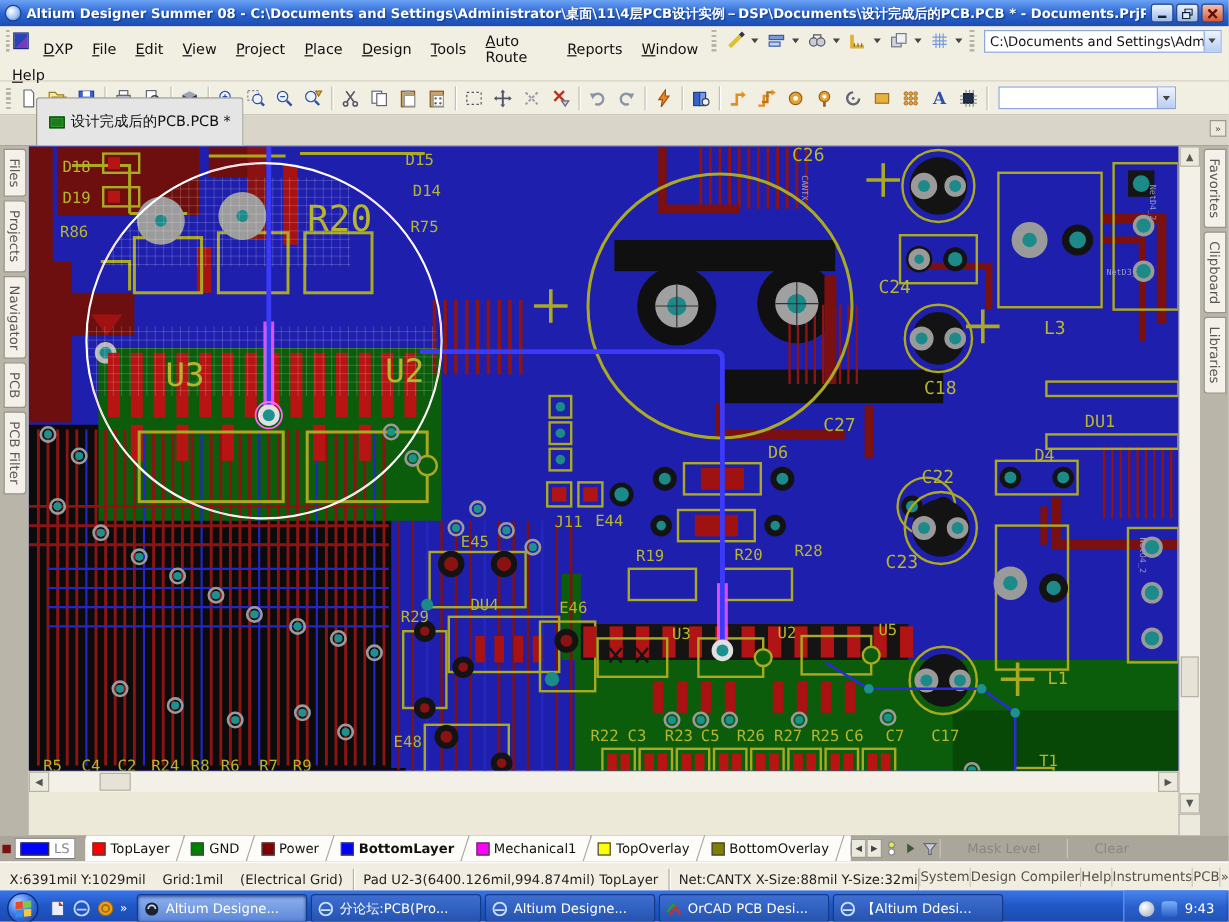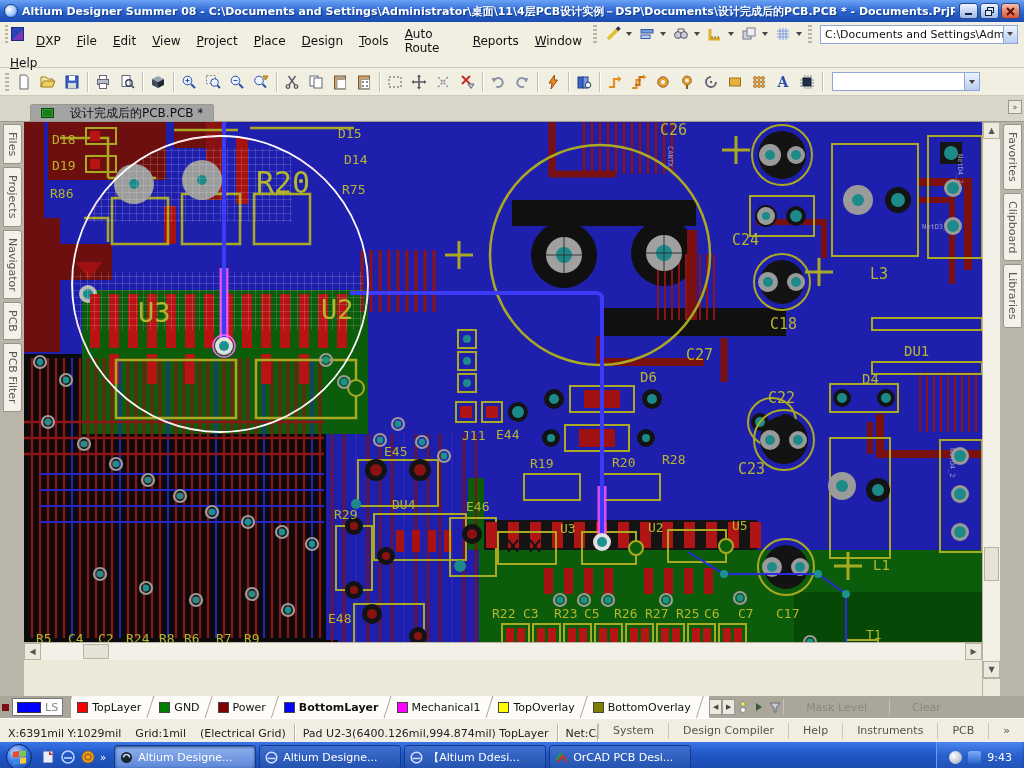--- a/index.html
+++ b/index.html
@@ -24,21 +24,21 @@
   .caret{width:0;height:0;border-left:3px solid transparent;border-right:3px solid transparent;border-top:4px solid #444;margin:0 2px 0 0;}
   .combo{height:19px;background:#fff;border:1px solid #8ea6d8;display:flex;align-items:center;font-size:11px;padding-left:4px;color:#111;}
   .combo .cbtn{margin-left:auto;width:15px;height:100%;background:linear-gradient(#eef4ff,#b8cdf0);border-left:1px solid #8ea6d8;display:flex;align-items:center;justify-content:center;}
   .pathcombo{width:198px;margin:0 4px;}
   
   .toolbar{height:28px;background:#f1efe2;border-bottom:1px solid #cdc9ba;display:flex;align-items:center;padding:0 2px;}
   .tsep{width:1px;height:20px;background:#c4c0b2;margin:0 3px;box-shadow:1px 0 0 #fff;}
   .emptycombo{width:148px;margin-left:6px;}
   
   .doctabs{height:26px;background:#d9d6c9;display:flex;align-items:flex-end;padding-left:30px;border-bottom:1px solid #9b978b;position:relative;}
-  .dtab{background:#a3a3a3;border:1px solid #9b978b;border-bottom:none;border-radius:3px 3px 0 0;height:17px;display:flex;align-items:center;gap:16px;padding:0 10px;font-size:12px;color:#111;}
+  .dtab{background:#e5e5e5;border:1px solid #9b978b;border-bottom:none;border-radius:3px 3px 0 0;height:40px;display:flex;align-items:center;gap:5px;padding:0 10px;font-size:12px;color:#111;}
   .chip-ico{width:13px;height:10px;background:#1d7a1d;border:1px solid #0a4a0a;box-shadow:inset 0 0 0 1px #2f9a2f;}
   .dt-scroll{position:absolute;right:2px;top:4px;width:14px;height:14px;border:1px solid #9b978b;background:#ece9dd;display:flex;align-items:center;justify-content:center;font-size:8px;color:#555;}
   
   .main{display:flex;height:574px;}
   .sidecol{width:24px;background:#b9b5a9;display:flex;flex-direction:column;gap:3px;padding-top:2px;align-items:center;}
   .vtab{writing-mode:vertical-rl;font-size:11px;color:#5a584f;background:#f3f1e9;border:1px solid #98948a;padding:7px 2px;border-radius:0 3px 3px 0;}
   .sidecol.right .vtab{border-radius:3px 0 0 3px;}
   .centercol{width:958px;display:flex;flex-direction:column;}
   .canvaswrap{width:958px;height:520px;background:#1f1fae;position:relative;overflow:hidden;}
   .vscroll{width:18px;height:556px;background:#f2f0e7;border-left:1px solid #b6b2a4;display:flex;flex-direction:column;}
@@ -58,21 +58,21 @@
   .ltab.active{font-weight:bold;}
   .lswatch{width:11px;height:11px;border:1px solid #444;flex:0 0 auto;}
   .lspin{width:13px;height:16px;background:#ece9dd;border:1px solid #999;font-size:7px;color:#444;display:flex;align-items:center;justify-content:center;}
   .lico{width:16px;height:16px;display:flex;align-items:center;justify-content:center;}
   .ltext{font-size:11px;color:#8a887b;padding:0 22px;border-left:1px solid #c8c5b8;height:16px;display:flex;align-items:center;white-space:nowrap;}
   
   .statusbar{height:24px;background:#f1eee1;border-top:1px solid #fff;display:flex;align-items:flex-end;font-size:11px;color:#222;}
   .sseg{height:18px;display:flex;align-items:center;gap:14px;padding:0 8px;border-right:1px solid #b6b2a4;box-shadow:1px 0 0 #fff;white-space:nowrap;overflow:hidden;}
   .sseg.netseg{flex:1;min-width:0;}
   .spanels{display:flex;align-items:center;height:100%;}
-  .spanel{font-size:11px;color:#55534a;padding:0 14px;border-left:1px solid #c9c5b7;height:16px;display:flex;align-items:center;white-space:nowrap;}
+  .spanel{font-size:11px;color:#55534a;padding:0 0;border-left:1px solid #c9c5b7;height:16px;display:flex;align-items:center;white-space:nowrap;}
   .spanel::first-letter{text-decoration:underline;}
   
   .taskbar{height:30px;background:linear-gradient(#3a75e8,#2058c8 40%,#1a47a8);display:flex;align-items:center;gap:4px;padding:0 2px;position:relative;}
   .orb{width:26px;height:26px;border-radius:50%;background:radial-gradient(circle at 35% 30%,#bcd6ff,#3a75e8 45%,#123a8a);border:1px solid #0c2a66;display:flex;align-items:center;justify-content:center;margin:0 4px;}
   .flag{display:grid;grid-template-columns:6px 6px;grid-template-rows:6px 6px;gap:1px;transform:skewY(-6deg);}
   .flag i{display:block;}
   .ql{display:flex;align-items:center;gap:4px;margin-right:4px;}
   .qlico{width:16px;height:16px;display:flex;align-items:center;justify-content:center;}
   .qlmore{color:#fff;font-size:10px;}
   .task{flex:0 0 142px;height:24px;border-radius:3px;border:1px solid #143a88;background:linear-gradient(#3e6fd0,#2453b0);display:flex;align-items:center;gap:5px;padding:0 4px;color:#fff;font-size:11px;white-space:nowrap;overflow:hidden;}
@@ -1187,39 +1187,48 @@
         </span>
         <span>Altium Designe...</span>
       </div>
       <div class="task">
         <span class="ticon">
           <svg width="13" height="13">
             <circle cx="6.5" cy="6.5" r="5.3" fill="none" stroke="#cfe0ff" stroke-width="1.5"></circle>
             <path d="M2.5 7.5 H10.5" stroke="#cfe0ff" stroke-width="1.5"></path>
           </svg>
         </span>
+        <span>分论坛:PCB(Pro...</span>
+      </div>
+      <div class="task">
+        <span class="ticon">
+          <svg width="13" height="13">
+            <circle cx="6.5" cy="6.5" r="5.3" fill="none" stroke="#cfe0ff" stroke-width="1.5"></circle>
+            <path d="M2.5 7.5 H10.5" stroke="#cfe0ff" stroke-width="1.5"></path>
+          </svg>
+        </span>
         <span>Altium Designe...</span>
+      </div>
+      <div class="task">
+        <span class="ticon">
+          <svg width="13" height="13">
+            <path d="M1 9 6 3 11 9" fill="none" stroke="#2a9a2a" stroke-width="2"></path>
+            <path d="M3 11 8 5 12 11" fill="none" stroke="#c83030" stroke-width="2"></path>
+          </svg>
+        </span>
+        <span>OrCAD PCB Desi...</span>
       </div>
       <div class="task">
         <span class="ticon">
           <svg width="13" height="13">
             <circle cx="6.5" cy="6.5" r="5.3" fill="none" stroke="#cfe0ff" stroke-width="1.5"></circle>
             <path d="M2.5 7.5 H10.5" stroke="#cfe0ff" stroke-width="1.5"></path>
           </svg>
         </span>
         <span>【Altium Ddesi...</span>
       </div>
-      <div class="task">
-        <span class="ticon">
-          <svg width="13" height="13">
-            <path d="M1 9 6 3 11 9" fill="none" stroke="#2a9a2a" stroke-width="2"></path>
-            <path d="M3 11 8 5 12 11" fill="none" stroke="#c83030" stroke-width="2"></path>
-          </svg>
-        </span>
-        <span>OrCAD PCB Desi...</span>
-      </div>
     </div>
   <div class="tray">
     <span class="trayico" style="background:radial-gradient(circle at 35% 35%,#fff,#9aa4b4)"></span>
     <span class="trayico" style="border-radius:3px;background:linear-gradient(#7ab0f8,#2a60c8)"></span>
     <span class="clock">9:43</span>
   </div>
 </div>
 
 </body></html>

